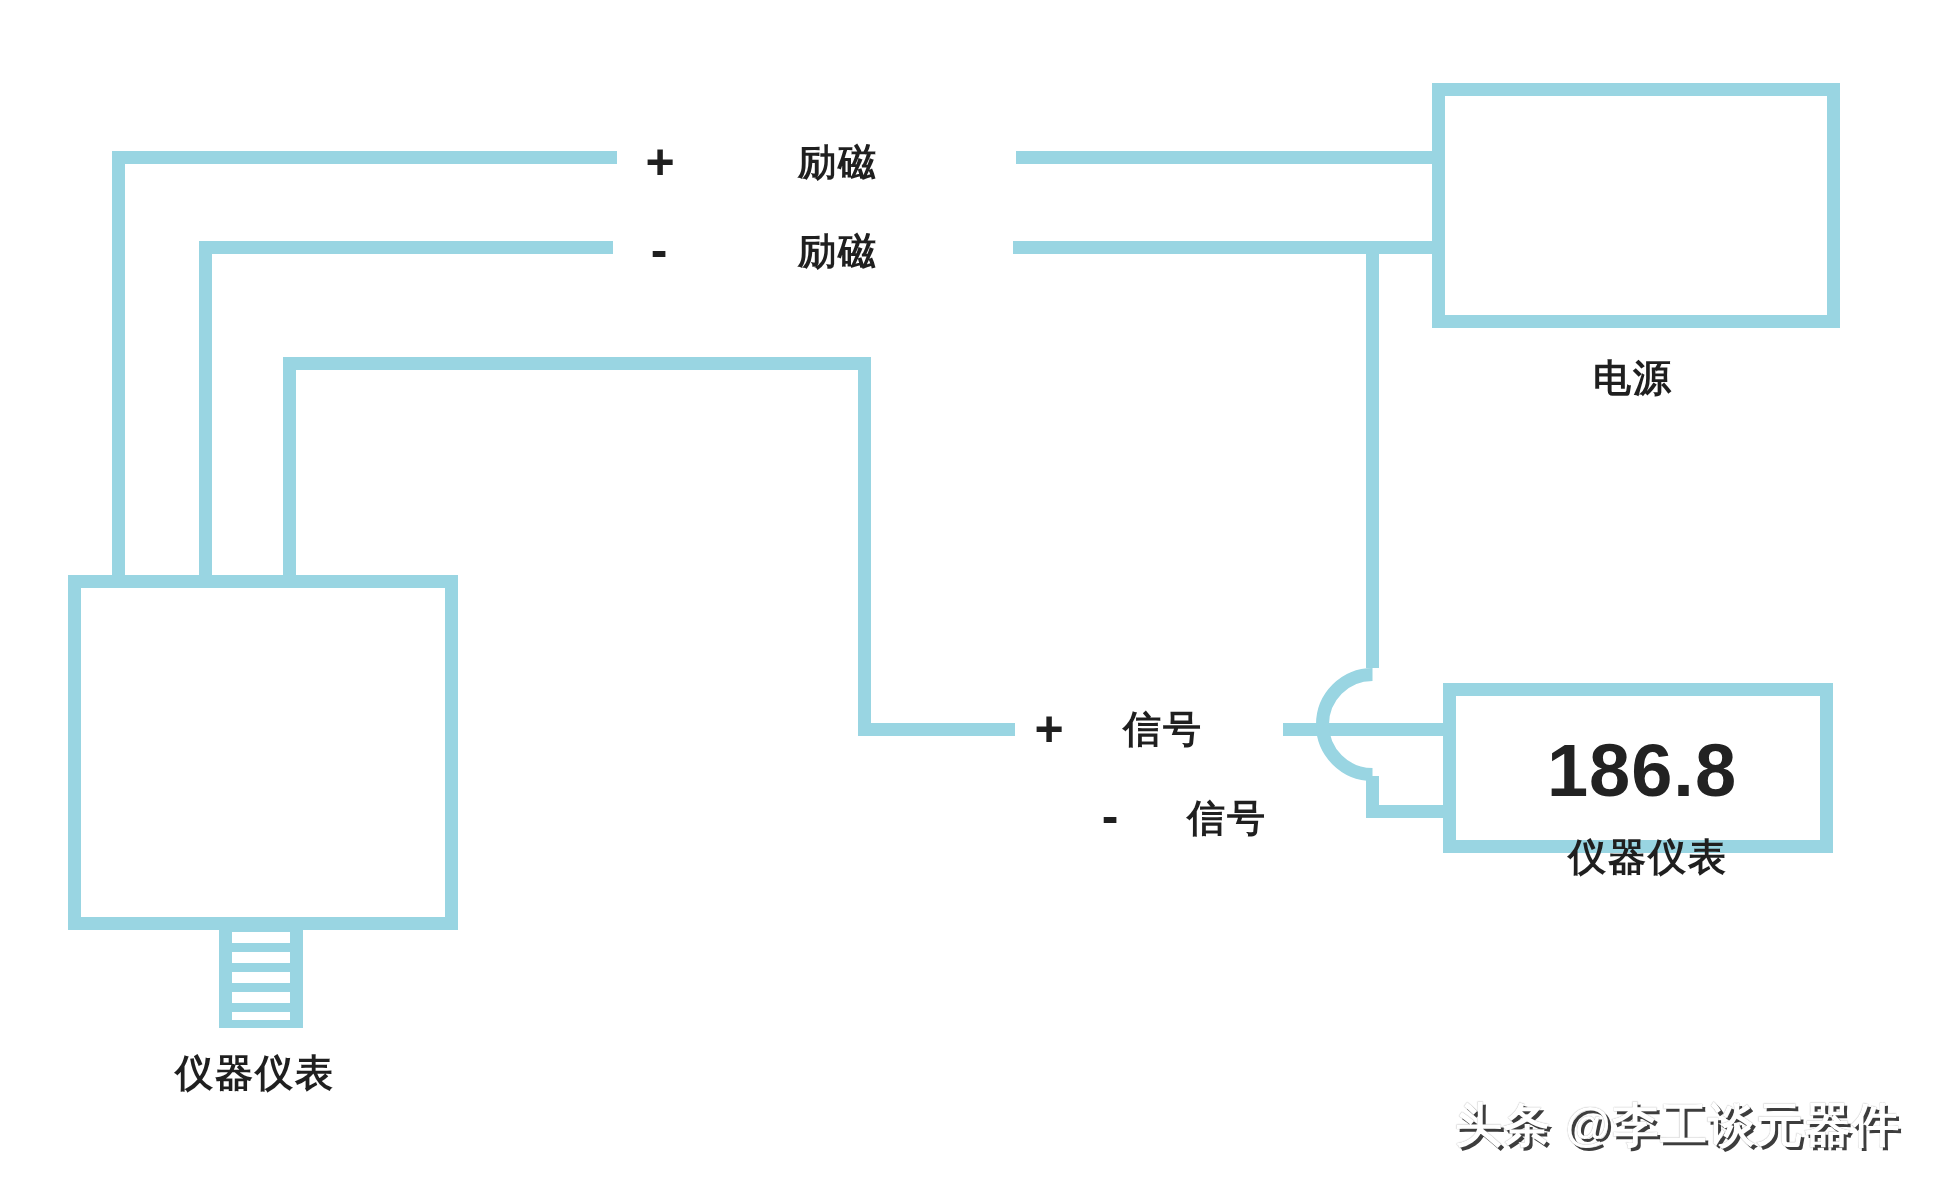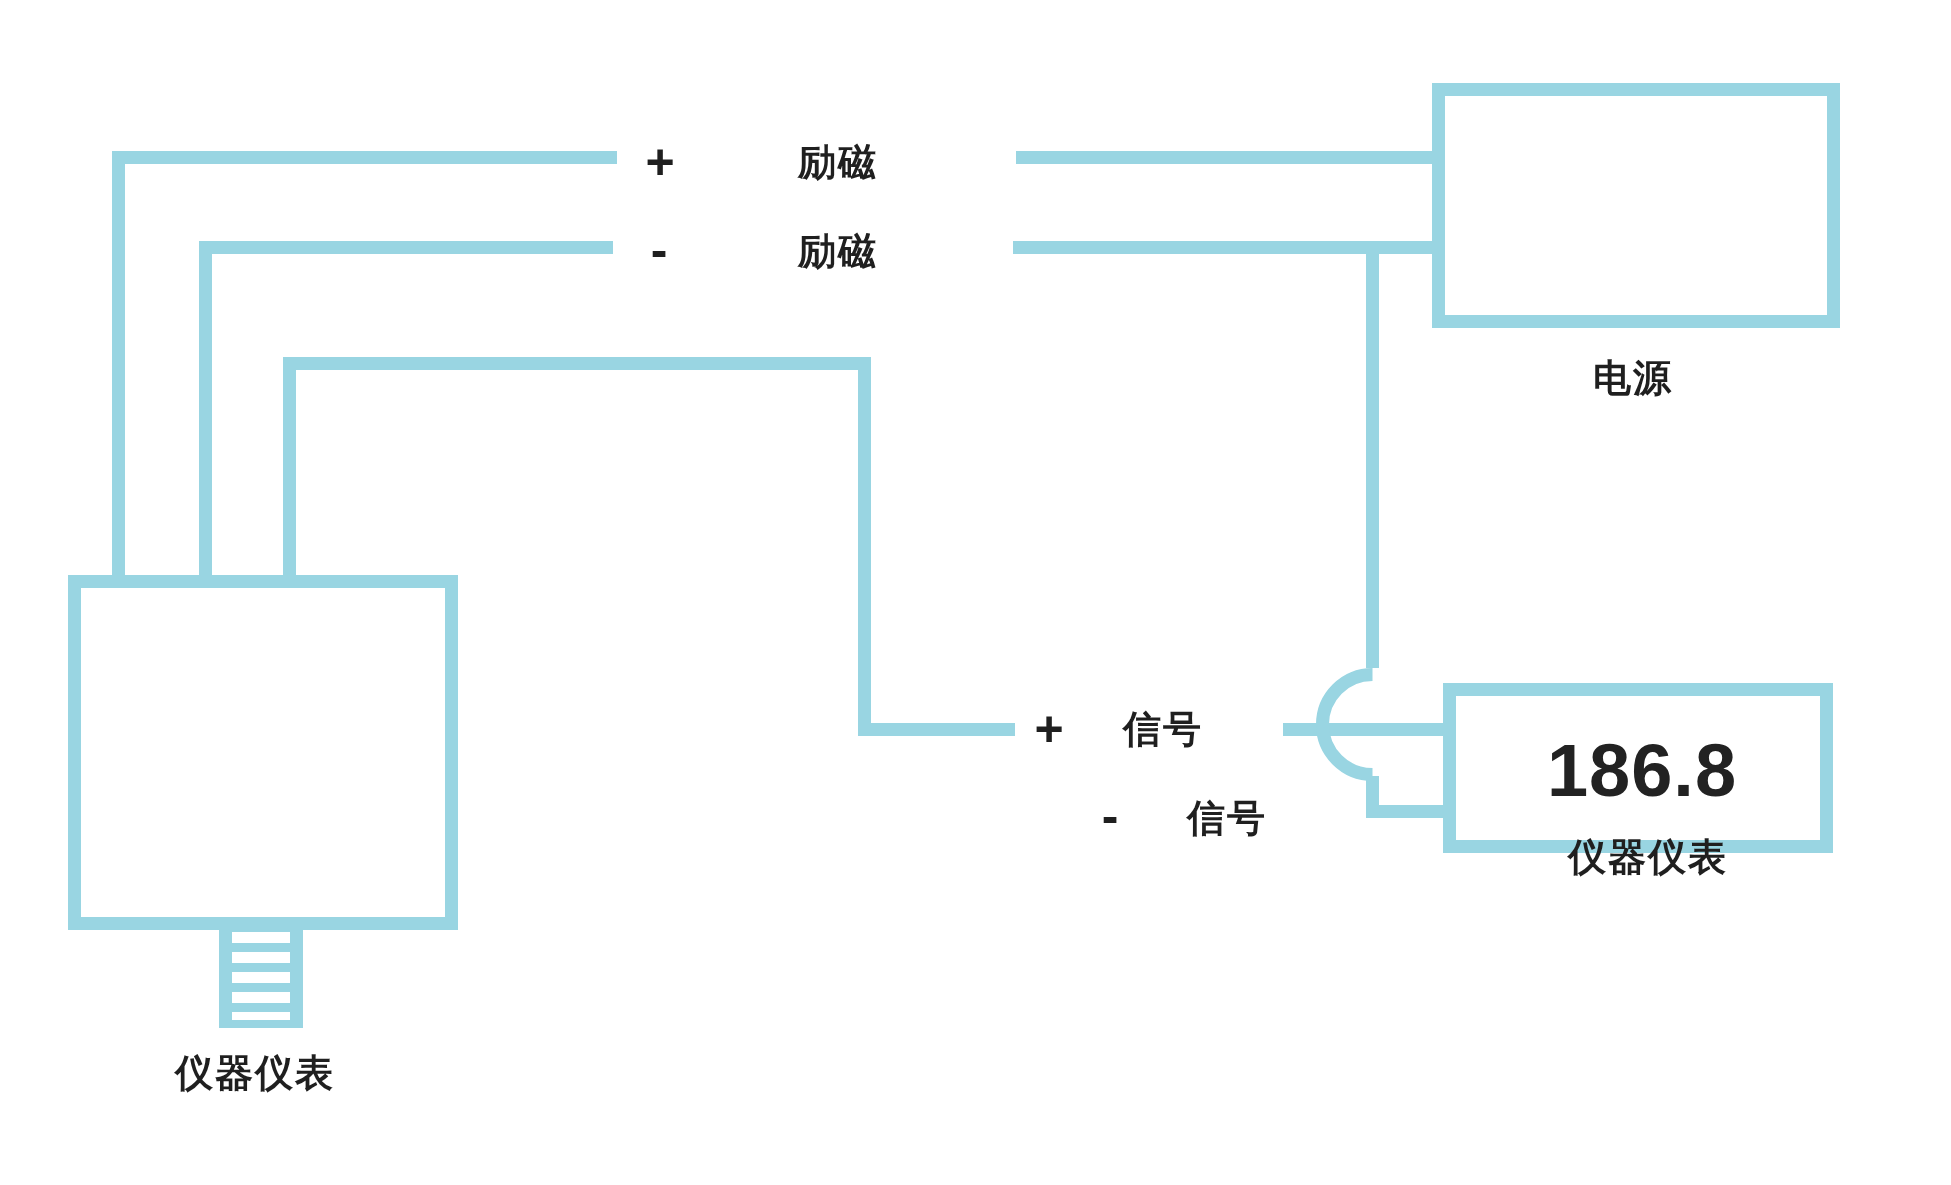--- a/index.html
+++ b/index.html
@@ -127,14 +127,15 @@
 
   <div class="lbl sign" style="left:659px; top:250px;">-</div>
   <div class="lbl cjk" style="left:798px; top:251px;">励磁</div>
 
   <div class="lbl sign" style="left:1049px; top:729px;">+</div>
   <div class="lbl cjk" style="left:1123px; top:729px;">信号</div>
 
   <div class="lbl sign" style="left:1110px; top:816px;">-</div>
   <div class="lbl cjk" style="left:1187px; top:818px;">信号</div>
 
+  <div class="watermark" style="left:1455px; top:1125px;">头条 @李工谈元器件</div>
 
 </div>
 
 </body></html>

